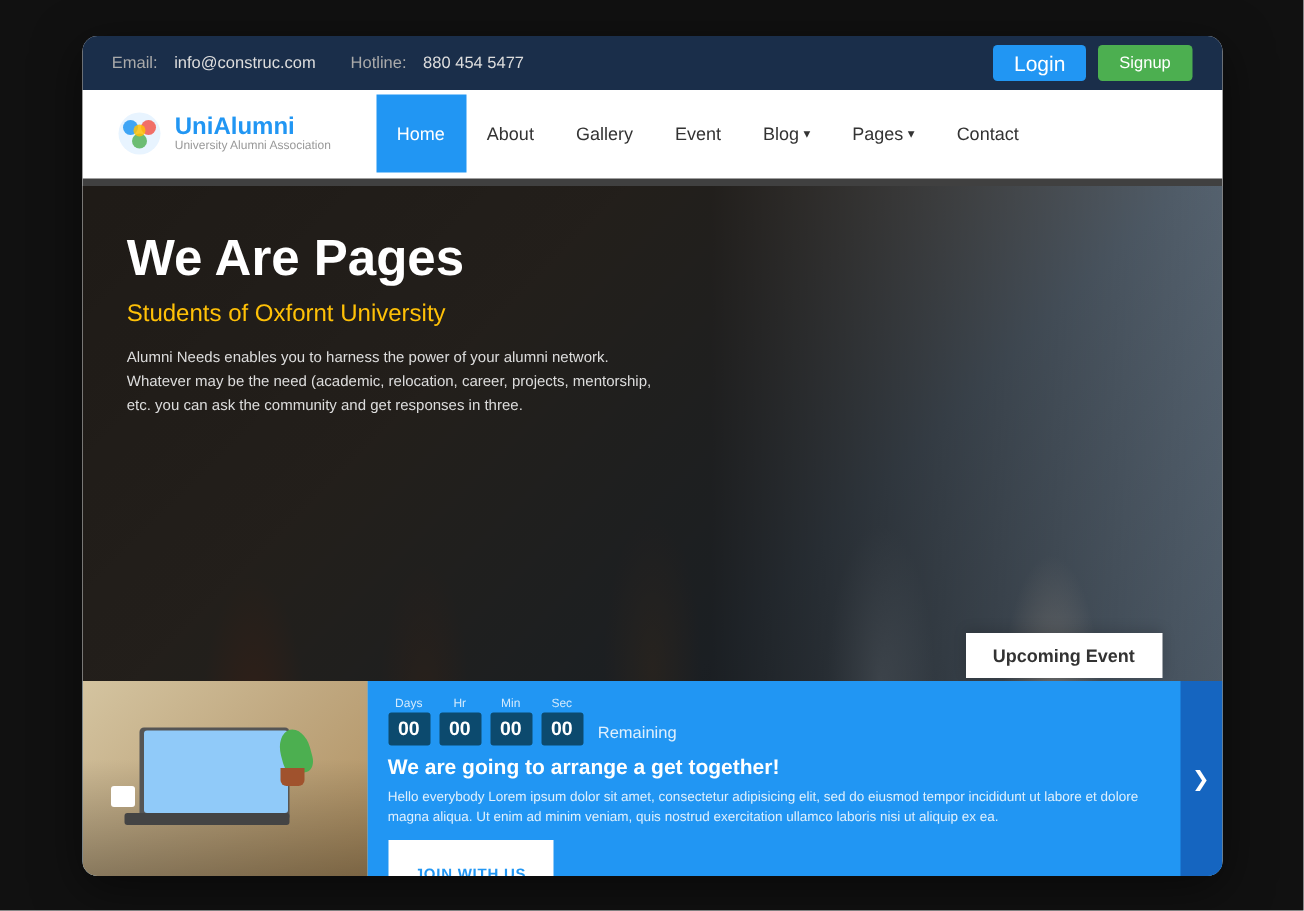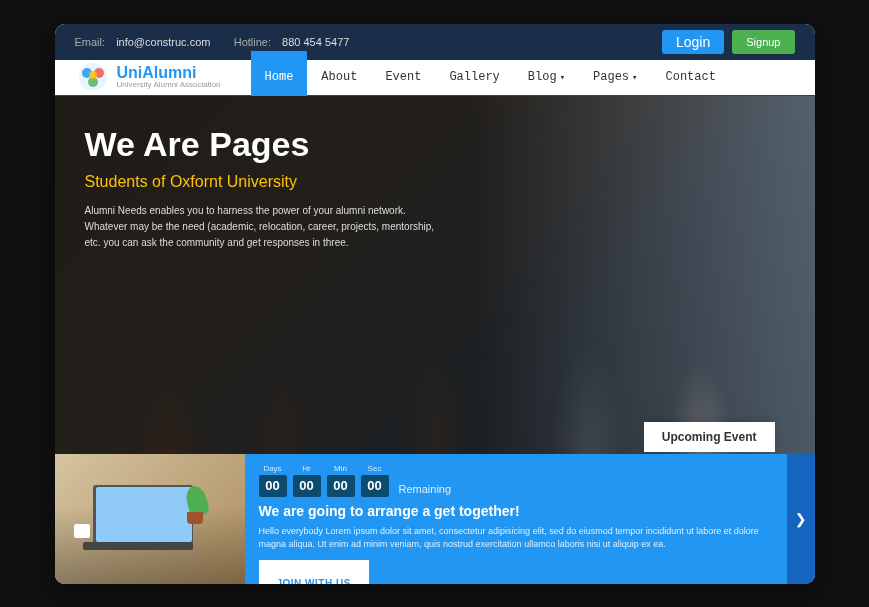--- a/index.html
+++ b/index.html
@@ -62,22 +62,22 @@
       font-size: 11px;
       cursor: pointer;
     }
 
     
     .navbar {
       background: #fff;
       display: flex;
       align-items: center;
       padding: 0 20px;
-      height: 36px;
-      border-bottom: 1px solid #404040;
+      height: 64px;
+      border-bottom: 5px solid #404040;
       flex-shrink: 0;
     }
     .logo {
       display: flex;
       align-items: center;
       margin-right: 30px;
     }
     .logo-icon {
       width: 36px;
       height: 36px;
@@ -96,21 +96,20 @@
     .logo-name span { color: #2196F3; }
     .logo-sub {
       font-size: 8px;
       color: #999;
     }
     .nav-links {
       display: flex;
       align-items: center;
       gap: 0;
       flex: 1;
-      font-family: Liberation Mono, monospace;
     }
     .nav-item {
       padding: 0 14px;
       height: 52px;
       display: flex;
       align-items: center;
       font-size: 12px;
       color: #333;
       cursor: pointer;
       position: relative;
@@ -430,22 +429,22 @@
       <div class="logo-text">
         <div class="logo-name">
           <span>Uni</span><span style="color:#2196F3">Alumni</span>
         </div>
         <div class="logo-sub">University Alumni Association</div>
       </div>
     </div>
     <nav class="nav-links">
       <div class="nav-item active">Home</div>
       <div class="nav-item">About</div>
+      <div class="nav-item">Gallery</div>
       <div class="nav-item">Event</div>
-      <div class="nav-item">Gallery</div>
       <div class="nav-item">Blog <span class="chevron">▾</span></div>
       <div class="nav-item">Pages <span class="chevron">▾</span></div>
       <div class="nav-item">Contact</div>
     </nav>
   </div>
 
   <div class="hero">
     <div class="hero-img-bg"></div>
     <div class="hero-bg"></div>
     <div class="hero-content">

